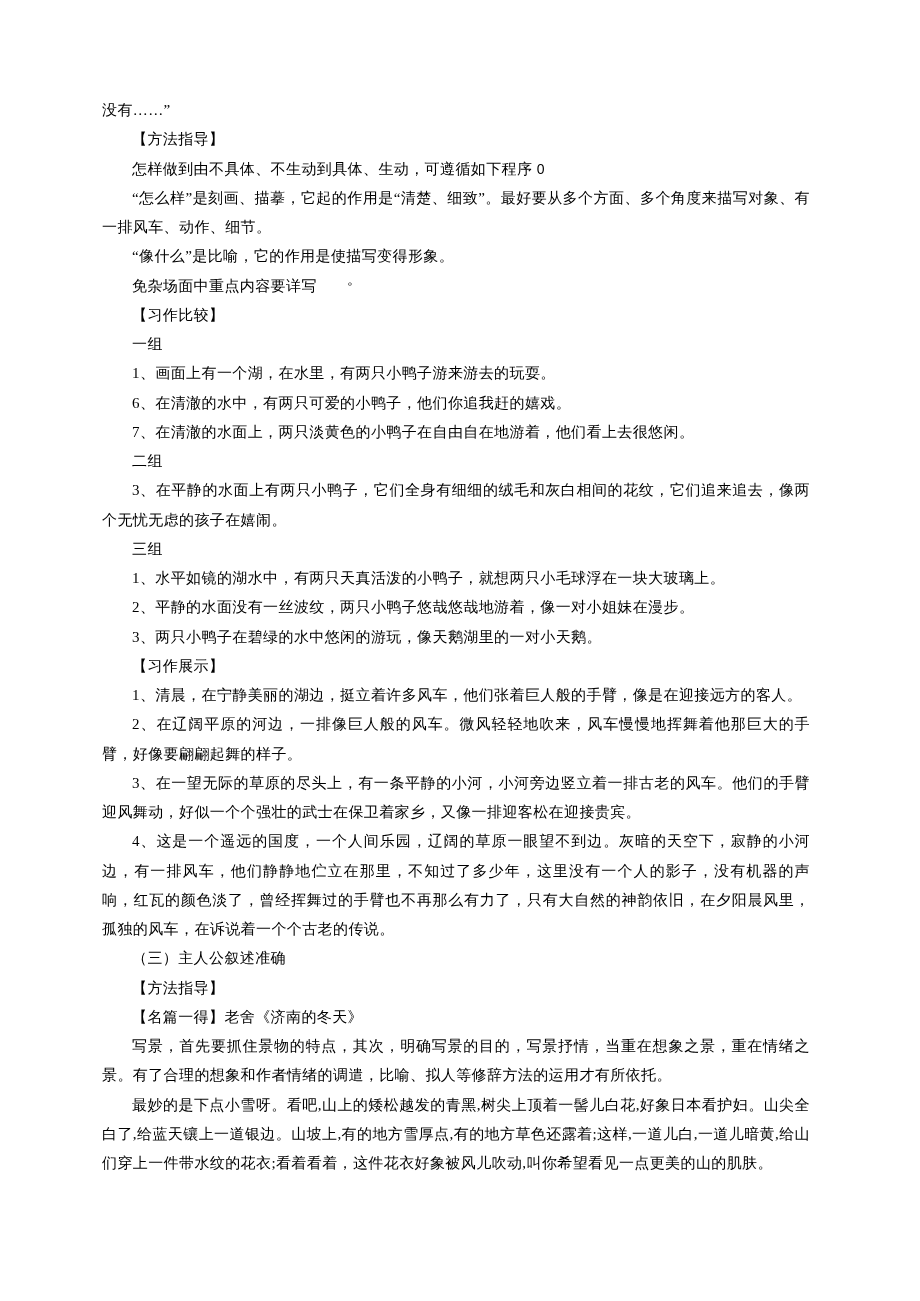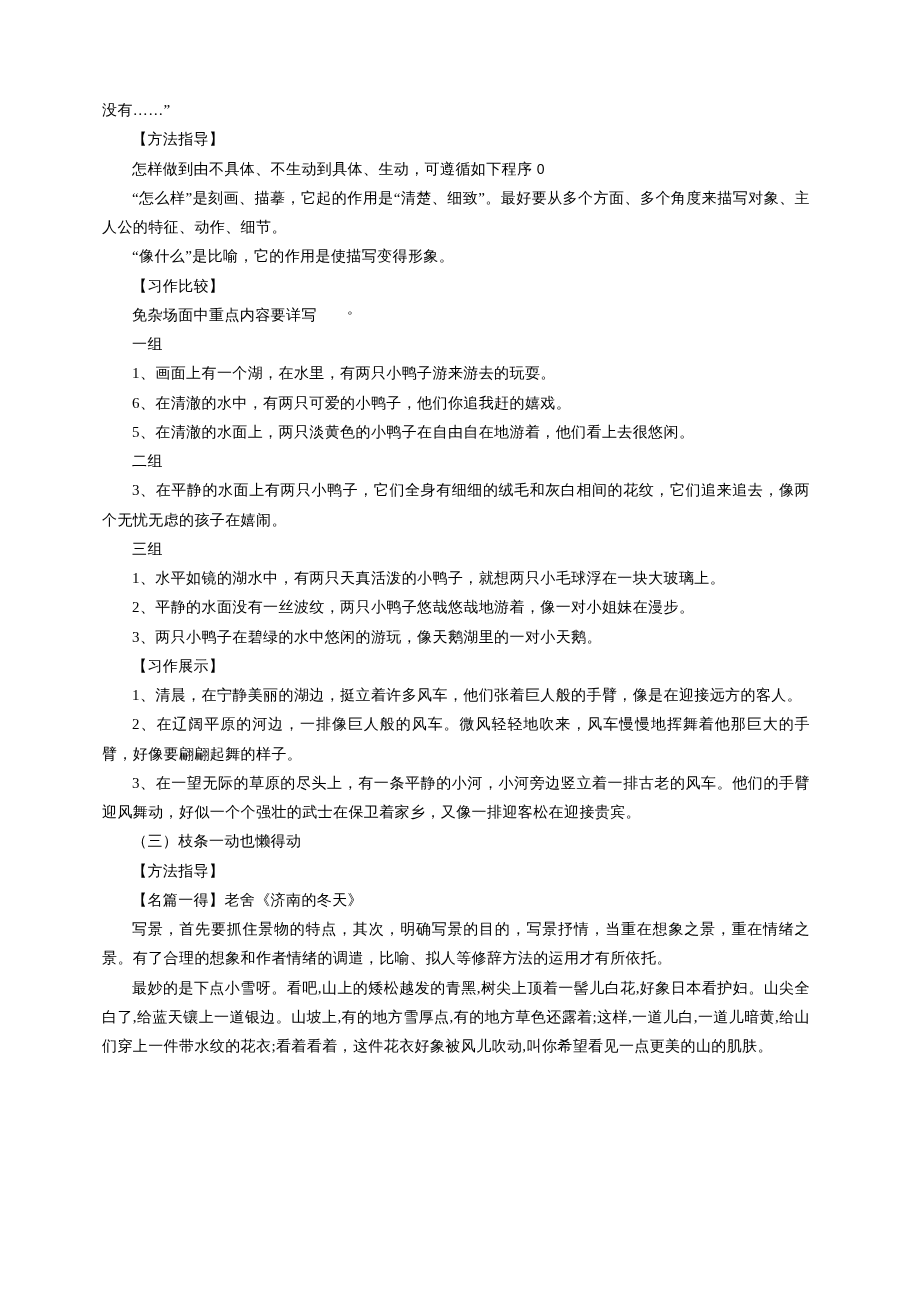--- a/index.html
+++ b/index.html
@@ -31,36 +31,37 @@
     transform: translateY(-0.45em);
   }
 </style>
 </head>
 <body>
 
 <div class="page" id="page">
     <p class="para no-indent">没有……”</p>
     <p class="para">【方法指导】</p>
     <p class="para">怎样做到由不具体、不生动到具体、生动，可遵循如下程序<span style="font-family: Arial, sans-serif; font-size: 14px;"> 0</span></p>
-    <p class="para">“怎么样”是刻画、描摹，它起的作用是“清楚、细致”。最好要从多个方面、多个角度来描写对象、主人公的特征、动作、细节。</p>
+    <p class="para">“怎么样”是刻画、描摹，它起的作用是“清楚、细致”。最好要从多个方面、多个角度来描写对象、有一排风车、动作、细节。</p>
     <p class="para">“像什么”是比喻，它的作用是使描写变得形象。</p>
+    <p class="para sup-dot">免杂场面中重点内容要详写</p>
     <p class="para">【习作比较】</p>
-    <p class="para sup-dot">免杂场面中重点内容要详写</p>
     <p class="para">一组</p>
     <p class="para">1、画面上有一个湖，在水里，有两只小鸭子游来游去的玩耍。</p>
     <p class="para">6、在清澈的水中，有两只可爱的小鸭子，他们你追我赶的嬉戏。</p>
-    <p class="para">5、在清澈的水面上，两只淡黄色的小鸭子在自由自在地游着，他们看上去很悠闲。</p>
+    <p class="para">7、在清澈的水面上，两只淡黄色的小鸭子在自由自在地游着，他们看上去很悠闲。</p>
     <p class="para">二组</p>
     <p class="para">3、在平静的水面上有两只小鸭子，它们全身有细细的绒毛和灰白相间的花纹，它们追来追去，像两个无忧无虑的孩子在嬉闹。</p>
     <p class="para">三组</p>
     <p class="para">1、水平如镜的湖水中，有两只天真活泼的小鸭子，就想两只小毛球浮在一块大玻璃上。</p>
     <p class="para">2、平静的水面没有一丝波纹，两只小鸭子悠哉悠哉地游着，像一对小姐妹在漫步。</p>
     <p class="para">3、两只小鸭子在碧绿的水中悠闲的游玩，像天鹅湖里的一对小天鹅。</p>
     <p class="para">【习作展示】</p>
     <p class="para">1、清晨，在宁静美丽的湖边，挺立着许多风车，他们张着巨人般的手臂，像是在迎接远方的客人。</p>
     <p class="para">2、在辽阔平原的河边，一排像巨人般的风车。微风轻轻地吹来，风车慢慢地挥舞着他那巨大的手臂，好像要翩翩起舞的样子。</p>
     <p class="para">3、在一望无际的草原的尽头上，有一条平静的小河，小河旁边竖立着一排古老的风车。他们的手臂迎风舞动，好似一个个强壮的武士在保卫着家乡，又像一排迎客松在迎接贵宾。</p>
-    <p class="para">（三）枝条一动也懒得动</p>
+    <p class="para">4、这是一个遥远的国度，一个人间乐园，辽阔的草原一眼望不到边。灰暗的天空下，寂静的小河边，有一排风车，他们静静地伫立在那里，不知过了多少年，这里没有一个人的影子，没有机器的声响，红瓦的颜色淡了，曾经挥舞过的手臂也不再那么有力了，只有大自然的神韵依旧，在夕阳晨风里，孤独的风车，在诉说着一个个古老的传说。</p>
+    <p class="para">（三）主人公叙述准确</p>
     <p class="para">【方法指导】</p>
     <p class="para">【名篇一得】老舍《济南的冬天》</p>
     <p class="para">写景，首先要抓住景物的特点，其次，明确写景的目的，写景抒情，当重在想象之景，重在情绪之景。有了合理的想象和作者情绪的调遣，比喻、拟人等修辞方法的运用才有所依托。</p>
     <p class="para">最妙的是下点小雪呀。看吧,山上的矮松越发的青黑,树尖上顶着一髻儿白花,好象日本看护妇。山尖全白了,给蓝天镶上一道银边。山坡上,有的地方雪厚点,有的地方草色还露着;这样,一道儿白,一道儿暗黄,给山们穿上一件带水纹的花衣;看着看着，这件花衣好象被风儿吹动,叫你希望看见一点更美的山的肌肤。</p>
   </div>
 
 </body></html>

